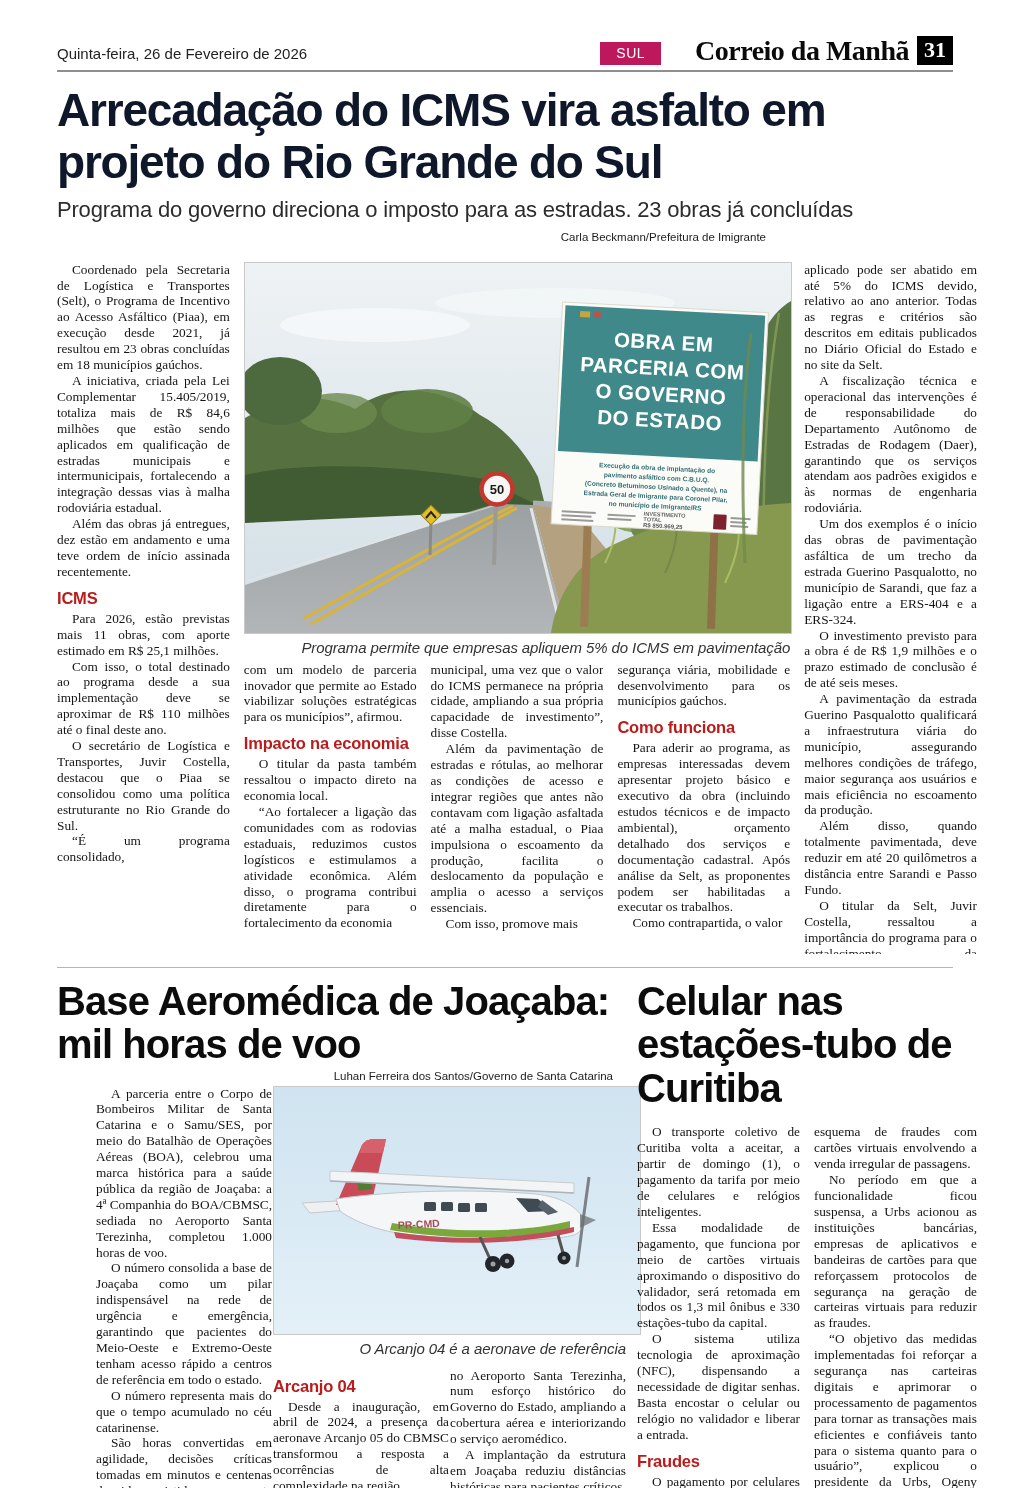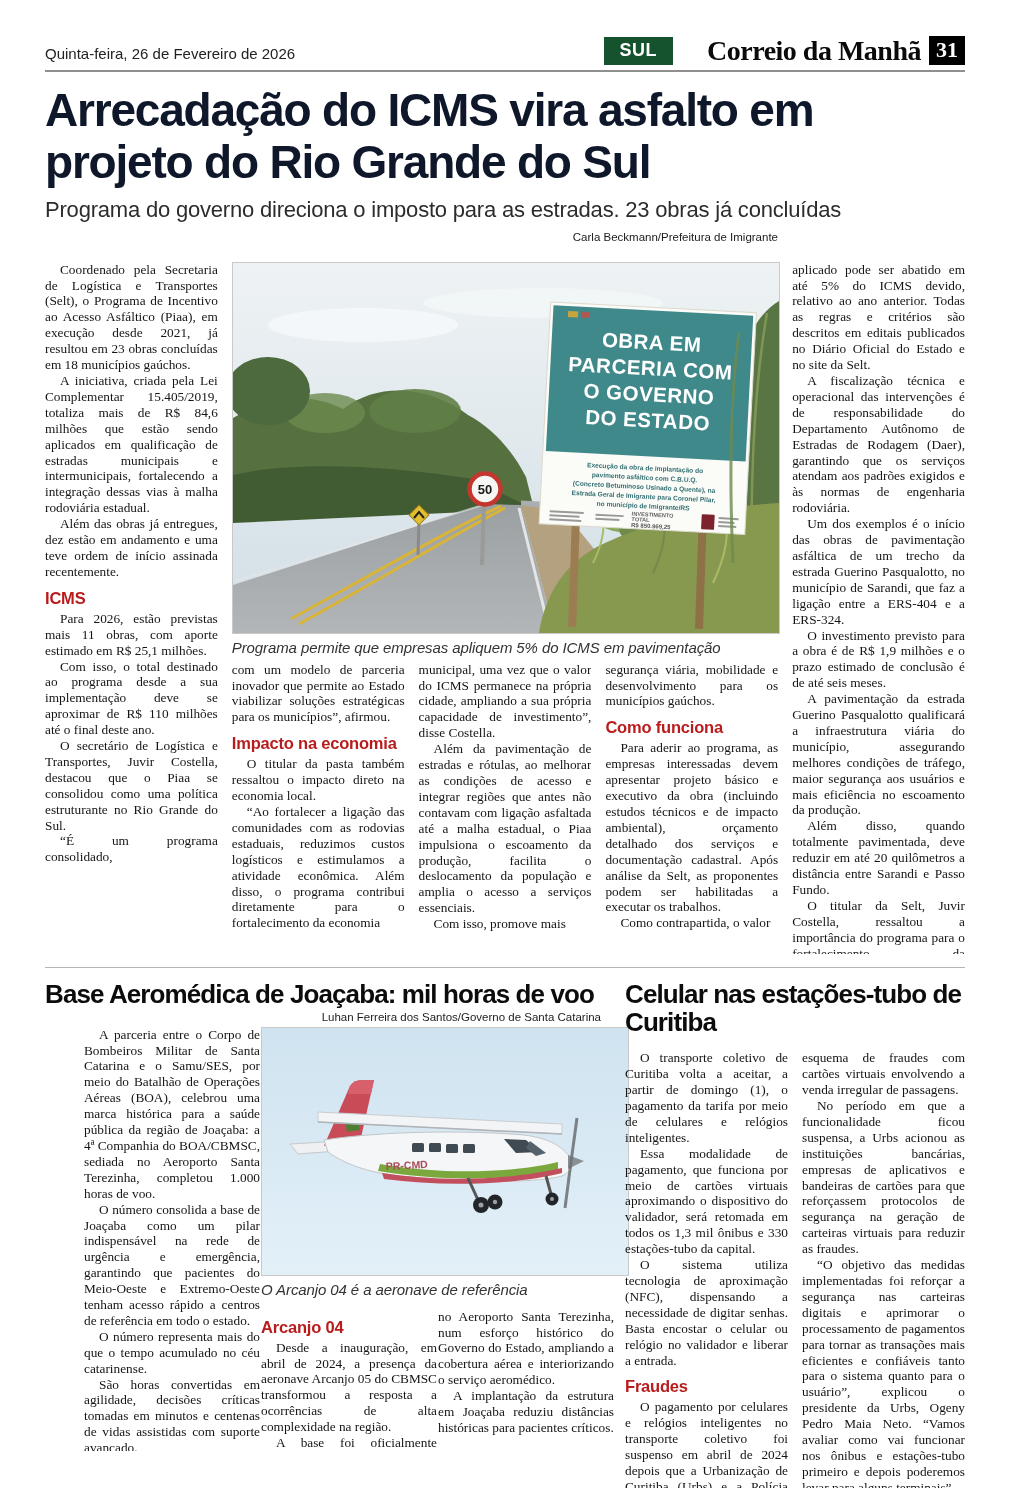--- a/index.html
+++ b/index.html
@@ -1,37 +1,37 @@
 <!DOCTYPE html>
 <html lang="pt"><head>
 <meta charset="utf-8">
 <style>
   html,body{margin:0;padding:0;background:#ffffff;}
-  .page{width:1010px;height:1488px;box-sizing:border-box;padding:36px 45px 0;position:relative;
+  .page{width:1010px;height:1488px;box-sizing:border-box;padding:36px 57px 0;position:relative;
         background:#fff;font-family:"Liberation Serif",serif;color:#1b1b1b;overflow:hidden;}
 
   
   .topbar{display:flex;justify-content:space-between;align-items:flex-end;
           border-bottom:2px solid #8f8f8f;padding-bottom:5px;}
   .date{font-family:"Liberation Sans",sans-serif;font-size:15px;color:#222;padding-bottom:3px;}
   .topright{display:flex;align-items:flex-end;gap:34px;}
-  .section-badge{background:#14532d;color:#fff;font-family:"Liberation Sans",sans-serif;
-                 font-weight:700;font-size:18px;padding:3px 16px 4px;letter-spacing:.5px;}
+  .section-badge{background:#be185d;color:#fff;font-family:"Liberation Sans",sans-serif;
+                 font-weight:400;font-size:14px;padding:3px 16px 4px;letter-spacing:.5px;}
   .mast-group{display:flex;align-items:flex-end;gap:8px;}
   .masthead{font-family:"Liberation Serif",serif;font-weight:700;font-size:28px;
             letter-spacing:-.5px;color:#0a0a0a;line-height:1;}
   .page-badge{background:#000;color:#fff;font-family:"Liberation Serif",serif;font-weight:700;
               font-size:22px;padding:3px 7px 4px;line-height:1;}
 
   
   h1.lead-hl{font-family:"Liberation Sans",sans-serif;font-size:46px;line-height:1.12;
              font-weight:700;letter-spacing:-1.2px;margin:13px 0 9px;color:#0f172a;}
   .deck{font-family:"Liberation Sans",sans-serif;font-size:22px;font-weight:400;
         color:#2c2c2c;margin:0 0 8px;letter-spacing:-.2px;}
-  h2.sub-hl{font-family:"Liberation Sans",sans-serif;font-size:26px;line-height:1.09;
+  h2.sub-hl{font-family:"Liberation Sans",sans-serif;font-size:40px;line-height:1.09;
             font-weight:700;letter-spacing:-.9px;margin:6px 0 3px;color:#0c0c0c;}
 
   .credit{font-family:"Liberation Sans",sans-serif;font-size:11.5px;color:#1c1c1c;
           text-align:right;line-height:1.1;}
   .lead-credit{padding-right:187px;margin-bottom:3px;}
   .base-credit{margin-bottom:3px;}
 
   
   .btxt p{margin:0;font-size:13.3px;line-height:15.9px;text-align:justify;text-indent:15px;
           color:#141414;}
@@ -44,21 +44,21 @@
              column-gap:14px;margin-top:18px;}
   .main-grid .c1{grid-column:1;grid-row:1/3;height:692px;overflow:hidden;}
   .main-grid .mid{grid-column:2/5;grid-row:1;}
   .main-grid .c2{grid-column:2;grid-row:2;height:292px;overflow:hidden;}
   .main-grid .c3{grid-column:3;grid-row:2;height:292px;overflow:hidden;}
   .main-grid .c4{grid-column:4;grid-row:2;height:292px;overflow:hidden;}
   .main-grid .c5{grid-column:5;grid-row:1/3;height:692px;overflow:hidden;}
 
   .photo-frame{border:1px solid #c9c9c9;display:block;}
   .caption{font-family:"Liberation Sans",sans-serif;font-style:italic;font-size:15px;
-           color:#333;margin-top:5px;letter-spacing:-.1px;}
+           color:#333;margin-top:5px;letter-spacing:-.1px;text-align:right;}
 
   .section-divider{border:none;border-top:1px solid #b5b5b5;margin:13px 0 6px;}
 
   
   .bottom{display:flex;gap:24px;}
   .bottom-left{width:556px;}
   .bottom-right{width:340px;}
   .base-grid{display:grid;grid-template-columns:repeat(3,176px);grid-template-rows:282px auto;
              column-gap:1px;margin-left:39px;}
   .base-grid .b1{grid-column:1;grid-row:1/3;height:424px;overflow:hidden;}

